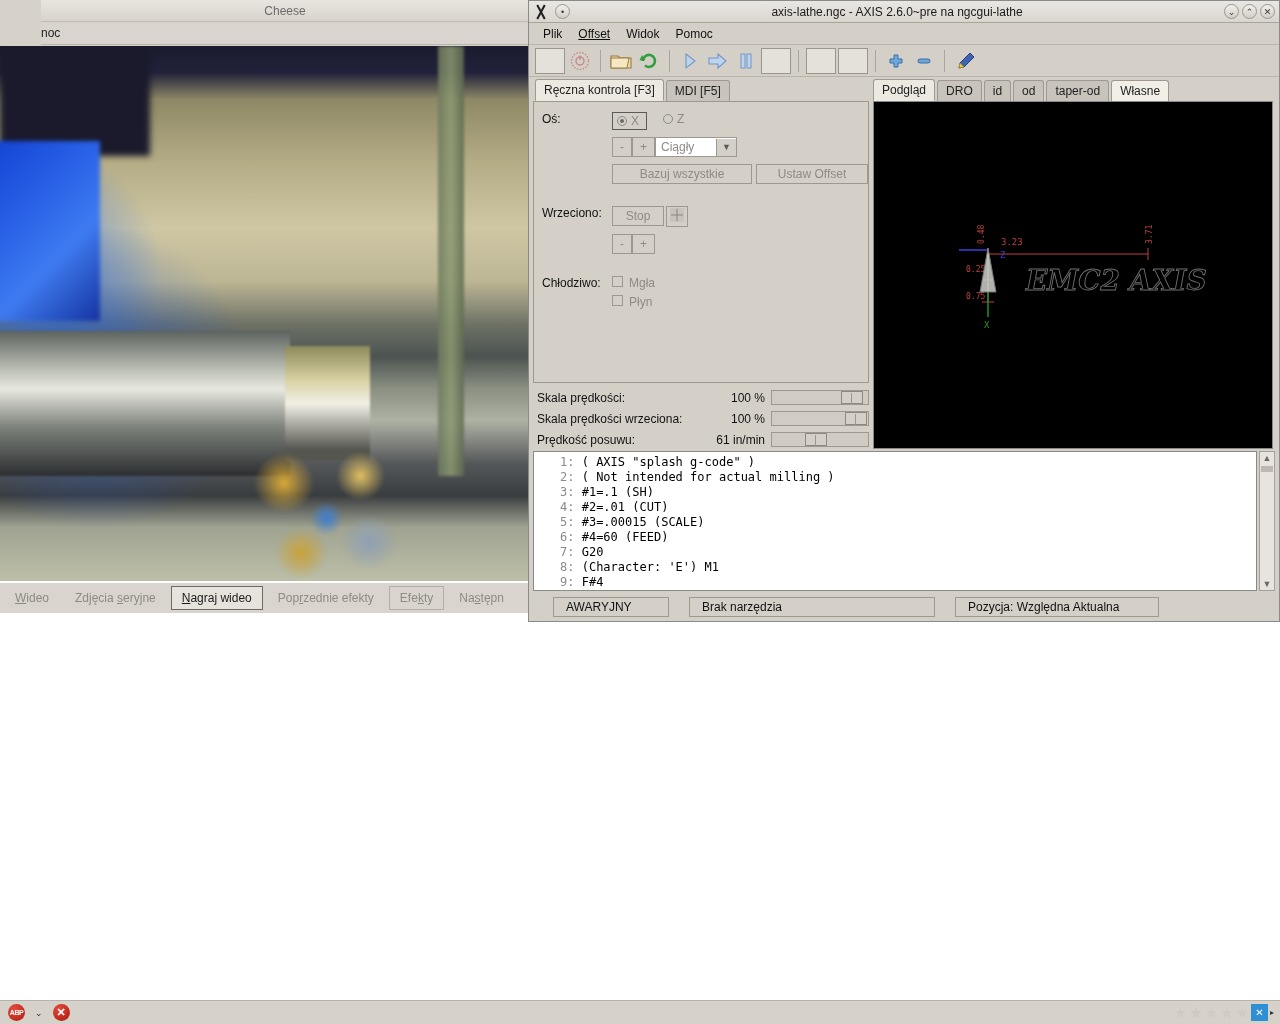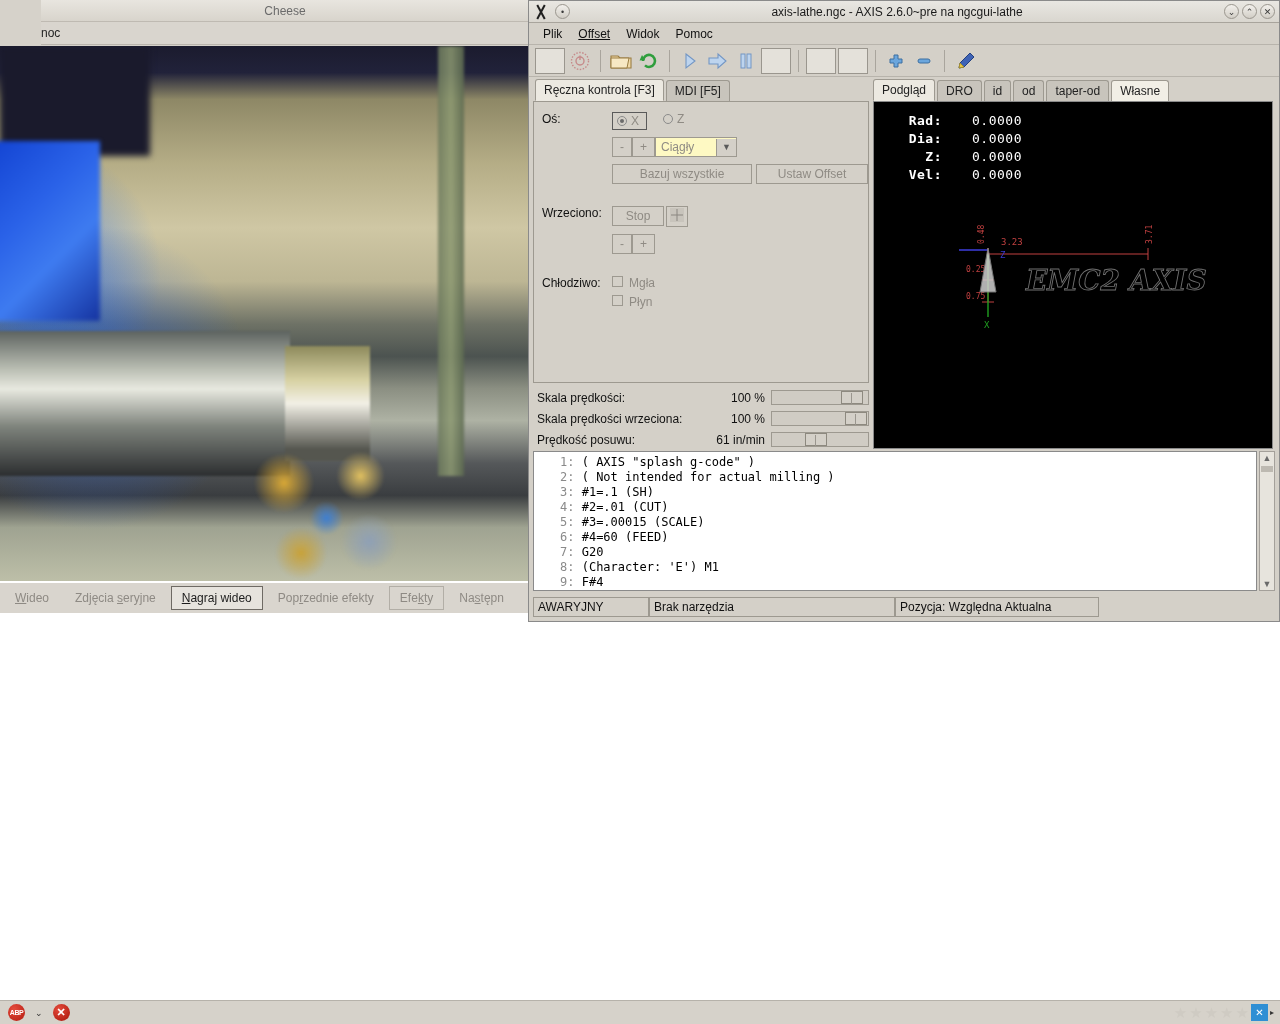--- a/index.html
+++ b/index.html
@@ -227,21 +227,21 @@
   .lp-row { display: flex; align-items: flex-start; margin: 16px 0 0 0; }
   .lp-label { width: 78px; font-size: 12px; color: #111; padding-left: 8px; }
   .gbtn {
     border: 1px solid #9d9990; background: #d4d0c8; color: #8f8b84;
     font-size: 12px; padding: 2px 8px; min-width: 20px; text-align: center;
   }
   .gbtn.sm { padding: 2px 7px; }
   .radio-box { border: 1px solid #5a5a5a; padding: 1px 7px 1px 4px; display: inline-flex; align-items: center; gap: 4px; }
   .radio { width: 10px; height: 10px; border-radius: 50%; border: 1px solid #8b8b8b; background:#d4d0c8; display:inline-block; position: relative;}
   .radio.on::after { content:""; position:absolute; left:2px; top:2px; width:4px; height:4px; border-radius:50%; background:#6b6b6b; }
-  .combo { display: inline-flex; align-items: center; border: 1px solid #9d9990; background: #fef9c3; }
+  .combo { display: inline-flex; align-items: center; border: 1px solid #9d9990; background: #ffffff; }
   .combo .ctext { width: 60px; padding: 2px 5px; font-size: 12px; color: #8f8b84; }
   .combo .carrow { width: 20px; height: 17px; border-left: 1px solid #9d9990; background:#d4d0c8;
                    display:flex; align-items:center; justify-content:center; font-size: 9px; color:#5a5a5a;}
   .chk { width: 11px; height: 11px; border: 1px solid #9d9990; background: #d4d0c8; display: inline-block; }
   .dis { color: #8f8b84; }
 
   .sliders { position: absolute; left: 2px; top: 308px; width: 336px; }
   .sl-row { display: flex; align-items: center; height: 21px; font-size: 12px; color: #111; }
   .sl-name { width: 160px; padding-left: 4px; }
   .sl-val { width: 78px; text-align: right; padding-right: 6px; }
@@ -281,21 +281,21 @@
     background: #e7e4dd; border: 1px solid #a4a09a;
     display:flex; flex-direction:column; align-items:center; justify-content:space-between;
   }
   .vs-arrow { font-size: 9px; color: #6a6a6a; line-height: 12px; }
   .vs-thumb { position:absolute; left:1px; top:14px; width:12px; height:6px; background:#bdb9b1; }
   .statusbar {
     position: absolute; left: 2px; bottom: 2px; right: 2px; height: 20px;
     display: flex; align-items: center; background: #d4d0c8;
   }
   .sb-cell { height: 20px; line-height: 18px; border: 1px solid #9d9990; background: #d4d0c8;
-             font-size: 12px; color: #111; padding: 0 4px; }
+             font-size: 12px; color: #111; padding: 0 12px; margin-left: 20px; }
 
   
   .taskbar {
     position: absolute; left: 0; bottom: 0; width: 1280px; height: 24px;
     background: #d6d2ca; border-top: 1px solid #b6b2aa;
     display: flex; align-items: center; justify-content: space-between; padding: 0 4px;
   }
   .tb-left { display: flex; align-items: center; gap: 10px; padding-left: 4px; }
   .abp {
     width: 17px; height: 17px; border-radius: 50%;
@@ -656,26 +656,20 @@
         <div class="rtabs">
           <div class="tab sel">Podgląd</div>
           <div class="tab">DRO</div>
           <div class="tab">id</div>
           <div class="tab">od</div>
           <div class="tab">taper-od</div>
           <div class="tab" style="background:#f2efe6;">Własne</div>
         </div>
 
         <div class="dro-area">
-          <div class="dro-text">
-            <div><span class="lbl">Rad:</span><span class="v">0.0000</span></div>
-            <div><span class="lbl">Dia:</span><span class="v">0.0000</span></div>
-            <div><span class="lbl">Z:</span><span class="v">0.0000</span></div>
-            <div><span class="lbl">Vel:</span><span class="v">0.0000</span></div>
-          </div>
 
           <svg width="400" height="348" style="position:absolute;left:0;top:0">
 
             <line x1="114" y1="152" x2="274" y2="152" stroke="#c04040" stroke-width="1"></line>
             <line x1="114" y1="146" x2="114" y2="158" stroke="#c04040" stroke-width="1"></line>
             <line x1="274" y1="146" x2="274" y2="158" stroke="#c04040" stroke-width="1"></line>
             <text x="127" y="143" fill="#c04040" font-size="9" font-family="monospace">3.23</text>
             <text x="110" y="142" fill="#c04040" font-size="8" font-family="monospace" transform="rotate(-90 110 142)">0.48</text>
             <text x="278" y="142" fill="#c04040" font-size="8" font-family="monospace" transform="rotate(-90 278 142)">3.71</text>
 

